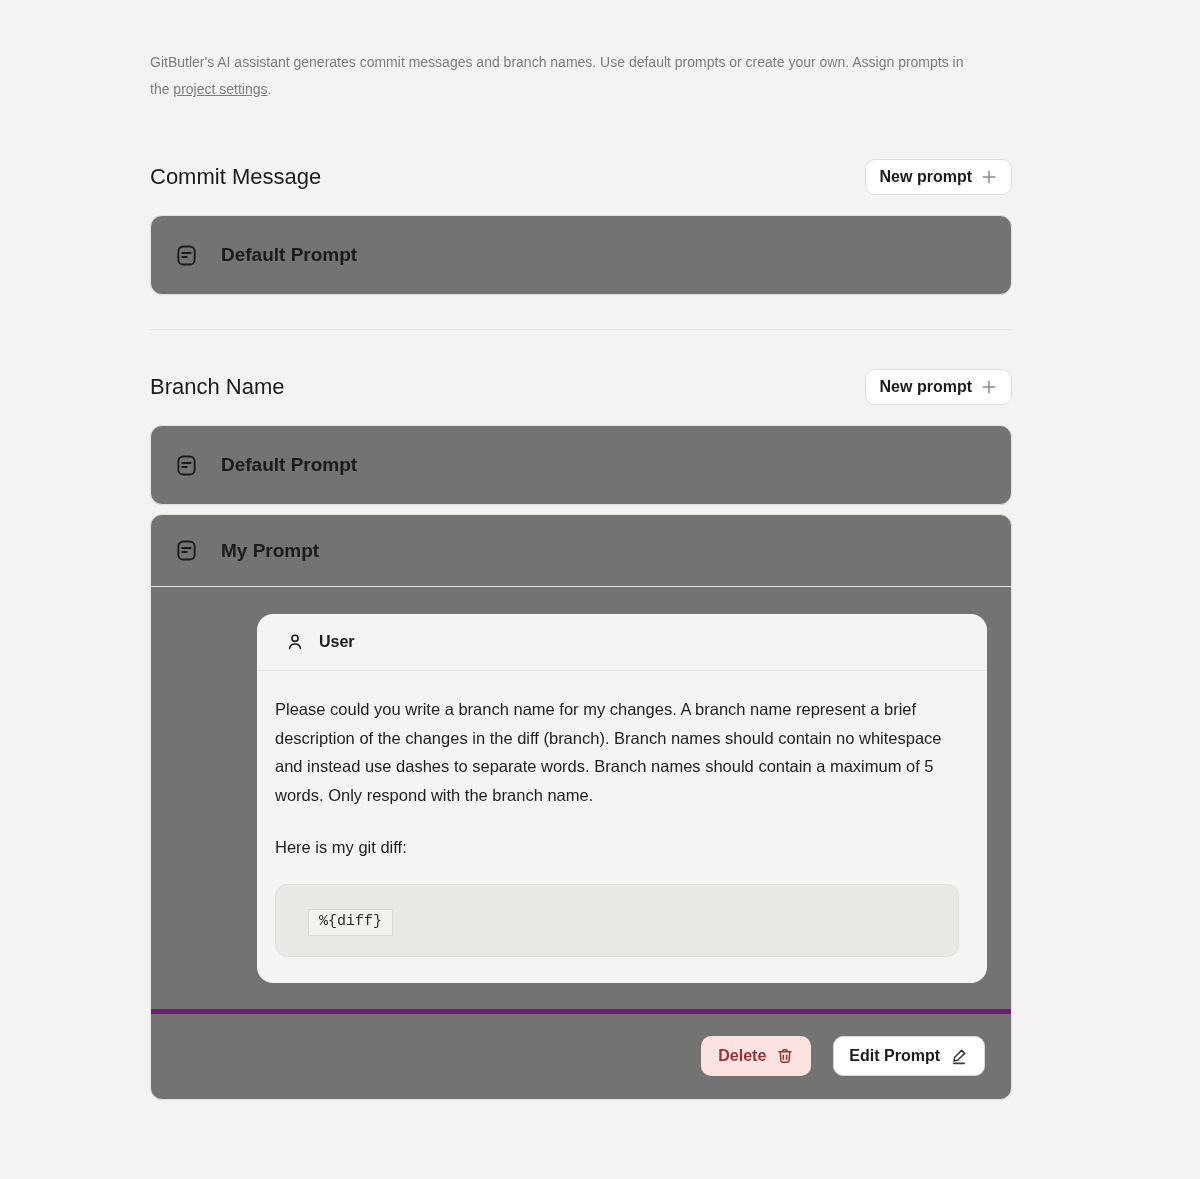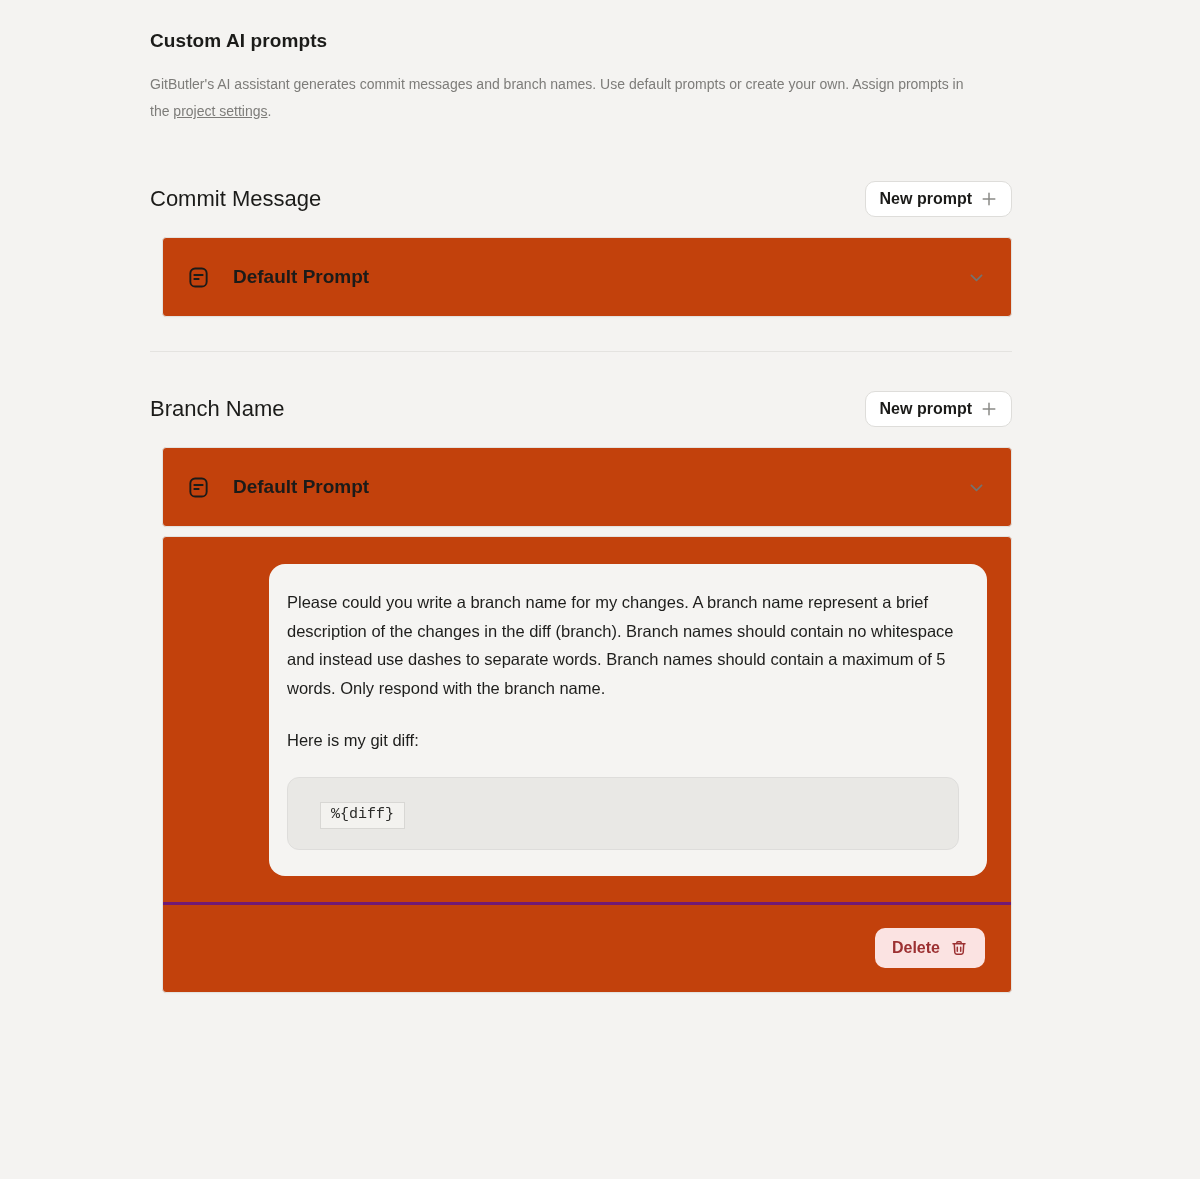--- a/index.html
+++ b/index.html
@@ -54,25 +54,24 @@
     border: 1px solid #deddda;
     border-radius: 10px;
     font-size: 16px;
     font-weight: 600;
     color: #1b1b19;
     cursor: pointer;
     font-family: inherit;
   }
   .prompt-card {
     margin-top: 19px;
-    background: #c2410c;
+    background: #737373;
     border: 1px solid #e3e2df;
-    border-radius: 4px;
+    border-radius: 12px;
     box-shadow: 0 1px 2px rgba(0,0,0,0.02);
-    margin-left: 12px;
   }
   .prompt-card.expanded { margin-top: 9px; }
   .prompt-card-header {
     height: 78px;
     display: flex;
     align-items: center;
     padding: 0 26px 0 24px;
     cursor: pointer;
   }
   .prompt-card.expanded .prompt-card-header {
@@ -129,21 +128,21 @@
     display: inline-block;
     font-family: "Liberation Mono", "DejaVu Sans Mono", monospace;
     font-size: 15px;
     line-height: 20px;
     color: #2a2a28;
     background: #f3f2ef;
     border: 1px solid #d8d7d4;
     padding: 2px 10px 3px 10px;
   }
   .card-footer {
-    border-top: 3px solid #701a75;
+    border-top: 5px solid #701a75;
     height: 90px;
     display: flex;
     align-items: center;
     justify-content: flex-end;
     gap: 22px;
     padding: 0 26px;
   }
   .btn {
     display: flex;
     align-items: center;
@@ -167,21 +166,20 @@
     border: 1px solid #d9d8d5;
     padding: 0 15px;
   }
   .icon { display: inline-flex; align-items: center; justify-content: center; flex: none; }
 </style>
 </head>
 <body>
 
 <div class="content">
 
-  <h1 class="page-title">Custom AI prompts</h1>
 
   <p class="page-desc"><span>GitButler's AI assistant generates commit messages and branch names. Use default prompts or create your own. Assign prompts in the </span><a>project settings</a><span>.</span></p>
 
   <div class="section-row">
     <h2 class="section-title">Commit Message</h2>
     <button class="new-prompt-btn">
       <span>New prompt</span>
       <span class="icon">
         <svg width="16" height="16" viewBox="0 0 16 16" fill="none">
             <path d="M8 2.2v11.6M2.2 8h11.6" stroke="#8a8a86" stroke-width="1.5" stroke-linecap="round"></path>
@@ -232,23 +230,46 @@
       <span class="prompt-card-label">Default Prompt</span>
       <span class="icon">
         <svg width="17" height="17" viewBox="0 0 16 16" fill="none">
             <path d="M3.2 6l4.8 4.6L12.8 6" stroke="#737370" stroke-width="1.6" stroke-linecap="round" stroke-linejoin="round"></path>
           </svg>
       </span>
     </div>
   </div>
 
   <div class="prompt-card expanded">
+    <div class="prompt-card-header">
+      <span class="icon">
+        <svg width="23" height="23" viewBox="0 0 22 22" fill="none">
+            <rect x="3.2" y="2.4" width="15.6" height="17.2" rx="4.6" stroke="#1b1b19" stroke-width="1.8"></rect>
+            <path d="M7 8.6h8M7 12.4h4.2" stroke="#1b1b19" stroke-width="1.8" stroke-linecap="round"></path>
+          </svg>
+      </span>
+      <span class="prompt-card-label">My Prompt</span>
+      <span class="icon">
+        <svg width="17" height="17" viewBox="0 0 16 16" fill="none">
+            <path d="M3.2 10l4.8-4.6L12.8 10" stroke="#737370" stroke-width="1.6" stroke-linecap="round" stroke-linejoin="round"></path>
+          </svg>
+      </span>
+    </div>
 
     <div class="expanded-body">
       <div class="message-card">
+        <div class="message-card-header">
+          <span class="icon">
+            <svg width="20" height="20" viewBox="0 0 20 20" fill="none">
+                <circle cx="10" cy="6.3" r="3.1" stroke="#1b1b19" stroke-width="1.6"></circle>
+                <path d="M4.6 16.4c0.5-3 2.7-4.4 5.4-4.4s4.9 1.4 5.4 4.4" stroke="#1b1b19" stroke-width="1.6" stroke-linecap="round"></path>
+              </svg>
+          </span>
+          <span class="message-role">User</span>
+        </div>
         <div class="message-body">
           <p>Please could you write a branch name for my changes. A branch name represent a brief description of the changes in the diff (branch). Branch names should contain no whitespace and instead use dashes to separate words. Branch names should contain a maximum of 5 words. Only respond with the branch name.</p>
           <p class="diff-intro">Here is my git diff:</p>
           <div class="code-block">
             <span class="code-chip">%{diff}</span>
           </div>
         </div>
       </div>
     </div>
 
@@ -257,16 +278,25 @@
         <span>Delete</span>
         <span class="icon">
           <svg width="18" height="18" viewBox="0 0 18 18" fill="none">
               <path d="M3 4.8h12" stroke="#9c3132" stroke-width="1.5" stroke-linecap="round"></path>
               <path d="M6.8 4.6V3.7c0-.6.5-1 1.1-1h2.2c.6 0 1.1.4 1.1 1v.9" stroke="#9c3132" stroke-width="1.5"></path>
               <path d="M4.3 5l.5 8.4c.1 1 .9 1.8 1.9 1.8h4.6c1 0 1.8-.8 1.9-1.8l.5-8.4" stroke="#9c3132" stroke-width="1.5" stroke-linecap="round"></path>
               <path d="M7.3 8.2v4M10.7 8.2v4" stroke="#9c3132" stroke-width="1.5" stroke-linecap="round"></path>
             </svg>
         </span>
       </button>
+      <button class="btn btn-edit">
+        <span>Edit Prompt</span>
+        <span class="icon">
+          <svg width="19" height="19" viewBox="0 0 19 19" fill="none">
+              <path d="M11.6 3.4l3 3-6.9 6.9-3.7.7.7-3.7z" stroke="#3a3a38" stroke-width="1.5" stroke-linejoin="round"></path>
+              <path d="M3.8 16.4h10.4" stroke="#3a3a38" stroke-width="1.6" stroke-linecap="round"></path>
+            </svg>
+        </span>
+      </button>
     </div>
   </div>
 
 </div>
 
 </body></html>

